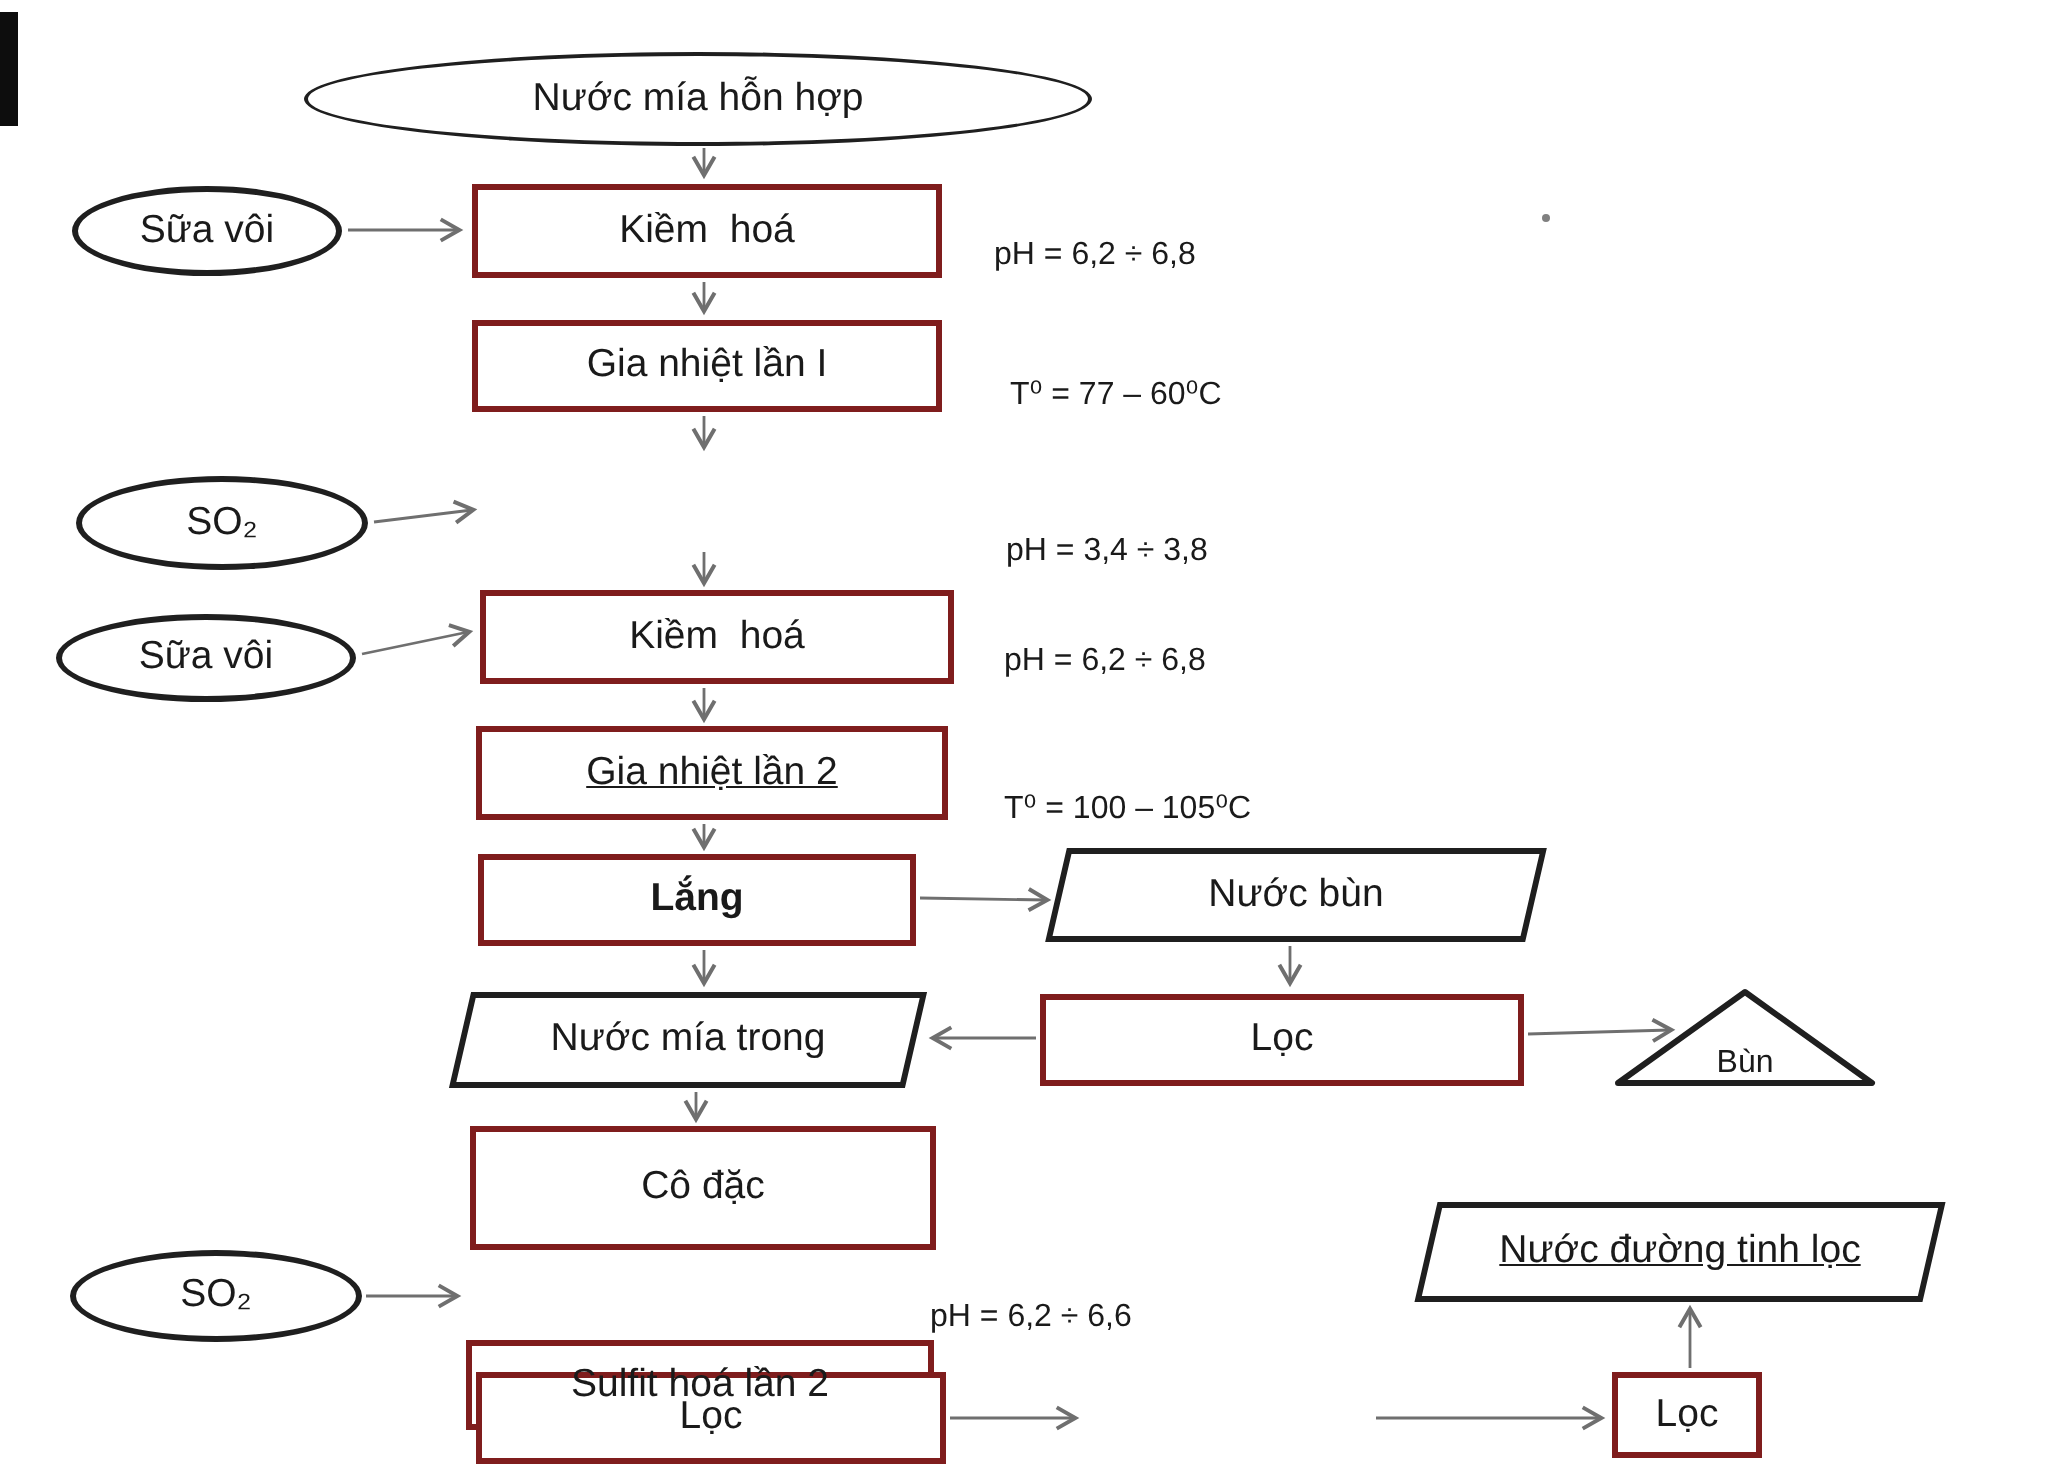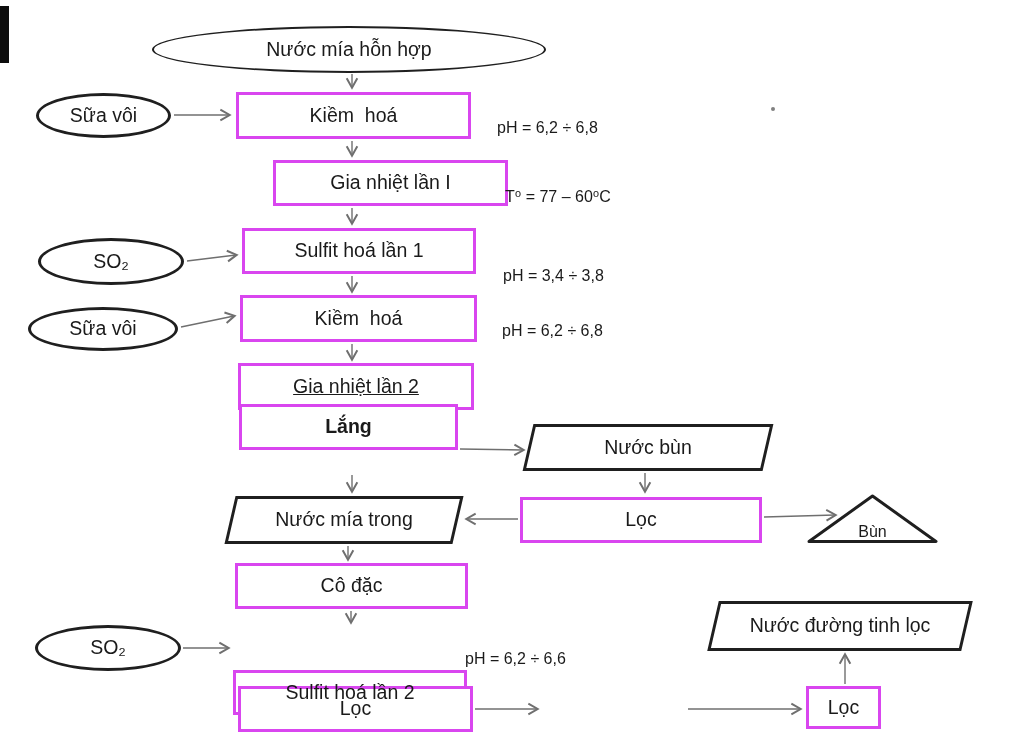--- a/index.html
+++ b/index.html
@@ -2,21 +2,21 @@
 <html><head>
 <meta charset="utf-8">
 <style>
   html,body{margin:0;padding:0;background:#fff;}
   .canvas{
     position:relative;width:1029px;height:740px;background:#ffffff;
     font-family:"Liberation Sans","DejaVu Sans",sans-serif;color:#1a1a1a;overflow:hidden;
   }
   .node{position:absolute;display:flex;align-items:center;justify-content:center;text-align:center;box-sizing:border-box;}
   .lbl{font-size:19.5px;line-height:1.1;white-space:pre;position:relative;z-index:2;}
-  .box{border:3px solid #d946ef;background:#fff;}
+  .box{border:3px solid #7f1d1d;background:#fff;}
   .ellipse{border:3px solid #1f1f1f;border-radius:50%;background:#fff;}
   .ellipse.thin{border-width:2px;}
   .bold .lbl{font-weight:700;}
   .para{background:transparent;}
   .para .shape{position:absolute;top:0;left:0;right:0;bottom:0;border:3px solid #1f1f1f;background:#fff;transform:skewX(-13deg);z-index:1;}
   .tri{background:transparent;}
   .tri svg{position:absolute;top:0;left:0;z-index:1;}
   .tri .lbl{position:absolute;left:0;right:0;bottom:3px;z-index:2;font-size:16px;}
   .note{position:absolute;font-size:16px;white-space:pre;z-index:3;margin-top:16px;}
   .wires{position:absolute;top:0;left:0;width:1029px;height:740px;z-index:0;}
@@ -67,45 +67,42 @@
   </div>
 
   <div class="node ellipse" style="left:36px;top:93px;width:135px;height:45px;">
     <span class="lbl">Sữa vôi</span>
   </div>
 
   <div class="node box" style="left:236px;top:92px;width:235px;height:47px;">
     <span class="lbl">Kiềm  hoá</span>
   </div>
 
-  <div class="node box" style="left:236px;top:160px;width:235px;height:46px;margin-left:37px;">
+  <div class="node box" style="left:236px;top:160px;width:235px;height:46px;">
     <span class="lbl">Gia nhiệt lần I</span>
   </div>
 
   <div class="node ellipse" style="left:38px;top:238px;width:146px;height:47px;">
     <span class="lbl">SO₂</span>
   </div>
 
-  <div class="node box" style="left:242px;top:228px;width:234px;height:46px;">
-    <span class="lbl">Sulfit hoá lần 1</span>
-  </div>
 
   <div class="node ellipse" style="left:28px;top:307px;width:150px;height:44px;">
     <span class="lbl">Sữa vôi</span>
   </div>
 
   <div class="node box" style="left:240px;top:295px;width:237px;height:47px;">
     <span class="lbl">Kiềm  hoá</span>
   </div>
 
   <div class="node box" style="left:238px;top:363px;width:236px;height:47px;text-decoration:underline;">
     <span class="lbl">Gia nhiệt lần 2</span>
   </div>
 
-  <div class="node box bold" style="left:239px;top:404px;width:219px;height:46px;">
+  <div class="node box bold" style="left:239px;top:427px;width:219px;height:46px;">
     <span class="lbl">Lắng</span>
   </div>
 
   <div class="node para" style="left:528px;top:424px;width:240px;height:47px;">
     <span class="shape"></span>
     <span class="lbl">Nước bùn</span>
   </div>
 
   <div class="node para" style="left:230px;top:496px;width:228px;height:48px;">
     <span class="shape"></span>
@@ -116,45 +113,46 @@
     <span class="lbl">Lọc</span>
   </div>
 
   <div class="node tri" style="left:806px;top:493px;width:133px;height:51px;">
     <svg width="133" height="51" viewBox="0 0 133 51">
       <polygon points="66.5,3 130,48.5 3,48.5" fill="#ffffff" stroke="#1f1f1f" stroke-width="3" stroke-linejoin="round"></polygon>
     </svg>
     <span class="lbl">Bùn</span>
   </div>
 
-  <div class="node box" style="left:235px;top:563px;width:233px;height:46px;">
+  <div class="node box" style="left:235px;top:563px;width:233px;height:62px;">
     <span class="lbl">Cô đặc</span>
   </div>
 
   <div class="node ellipse" style="left:35px;top:625px;width:146px;height:46px;">
     <span class="lbl">SO₂</span>
   </div>
 
   <div class="node box" style="left:233px;top:626px;width:234px;height:45px;margin-top:44px;">
     <span class="lbl">Sulfit hoá lần 2</span>
   </div>
 
   <div class="node box" style="left:238px;top:686px;width:235px;height:46px;">
     <span class="lbl">Lọc</span>
   </div>
 
 
   <div class="node box" style="left:806px;top:686px;width:75px;height:43px;">
     <span class="lbl">Lọc</span>
   </div>
 
-  <div class="node para" style="left:713px;top:601px;width:254px;height:50px;">
+  <div class="node para" style="left:713px;top:601px;width:254px;height:50px;text-decoration:underline;">
     <span class="shape"></span>
     <span class="lbl">Nước đường tinh lọc</span>
   </div>
 
   <span class="note" style="left:497px;top:103px;">pH = 6,2 ÷ 6,8</span>
   <span class="note" style="left:505px;top:171px;">T⁰ = 77 – 60⁰C</span>
   <span class="note" style="left:503px;top:251px;">pH = 3,4 ÷ 3,8</span>
   <span class="note" style="left:502px;top:306px;">pH = 6,2 ÷ 6,8</span>
+  <span class="note" style="left:502px;top:378px;">T⁰ = 100 – 105⁰C</span>
   <span class="note" style="left:465px;top:634px;">pH = 6,2 ÷ 6,6</span>
 
 </div>
 
 </body></html>

